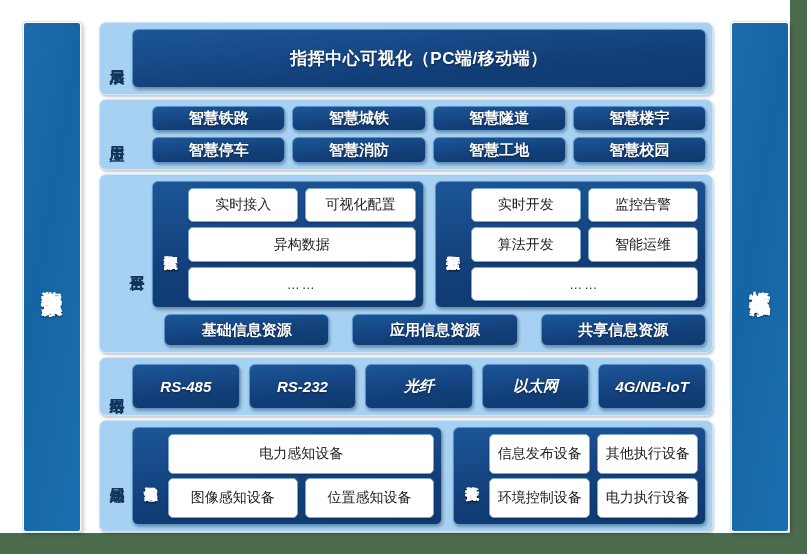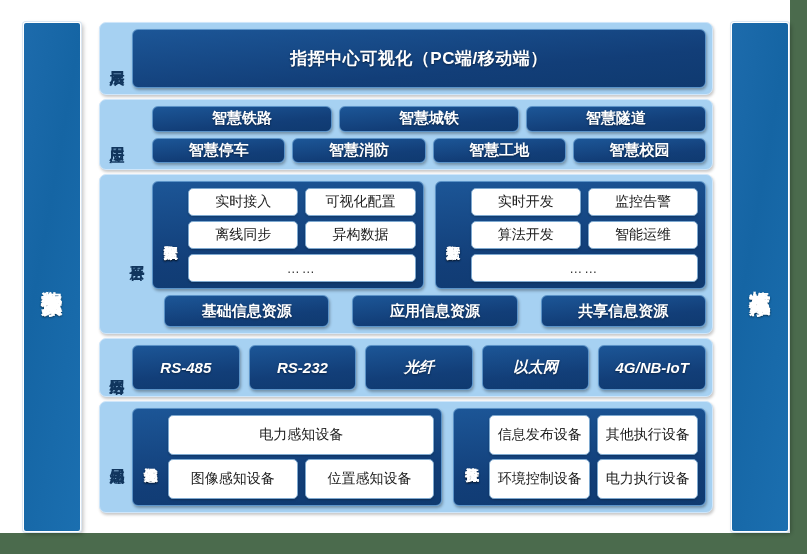--- a/index.html
+++ b/index.html
@@ -88,21 +88,21 @@
     font-size:17px;letter-spacing:.5px;
   }
 
   
   .layer-app{height:71px;}
   .app-row{display:flex;flex-direction:row;gap:7px;flex:1 1 0;margin:2px;padding-left:20px;}
   .app-row + .app-row{margin-top:4px;}
   .app-chip{flex:1 1 0;font-size:15px;}
 
   
-  .layer-platform{height:160px;padding-left:24px;}
+  .layer-platform{height:180px;padding-left:24px;}
   .platform-top{display:flex;flex-direction:row;gap:11px;flex:1 1 auto;margin:2px 2px 0 2px;}
   .group{
     flex:1 1 0;
     background:linear-gradient(175deg,#1c5697 0%,#123e78 65%,#0f3a70 100%);
     border:1px solid #5b93c8;border-radius:6px;
     box-shadow:1px 2px 3px rgba(0,0,0,.3);
     display:flex;flex-direction:row;align-items:stretch;
     padding:6px 7px;box-sizing:border-box;min-width:0;
   }
   .group-label{
@@ -165,20 +165,21 @@
 
       <div class="layer layer-app">
         <div class="layer-label">
           <span class="vtext">应用层</span>
         </div>
         <div class="layer-body">
           <div class="app-row">
             <div class="chip app-chip">智慧铁路</div>
             <div class="chip app-chip">智慧城铁</div>
             <div class="chip app-chip">智慧隧道</div>
+            <div class="chip app-chip">智慧楼宇</div>
           </div>
           <div class="app-row">
             <div class="chip app-chip">智慧停车</div>
             <div class="chip app-chip">智慧消防</div>
             <div class="chip app-chip">智慧工地</div>
             <div class="chip app-chip">智慧校园</div>
           </div>
         </div>
       </div>
 
@@ -193,21 +194,20 @@
             <div class="group">
               <div class="group-label">
                 <span class="vtext">数据汇聚</span>
               </div>
               <div class="group-body">
                 <div class="group-row">
                   <div class="wchip">实时接入</div>
                   <div class="wchip">可视化配置</div>
                 </div>
                 <div class="group-row">
-                  <div class="wchip">离线同步</div>
                   <div class="wchip">异构数据</div>
                 </div>
                 <div class="group-row">
                   <div class="wchip dots">……</div>
                 </div>
               </div>
             </div>
 
             <div class="group">
               <div class="group-label">

